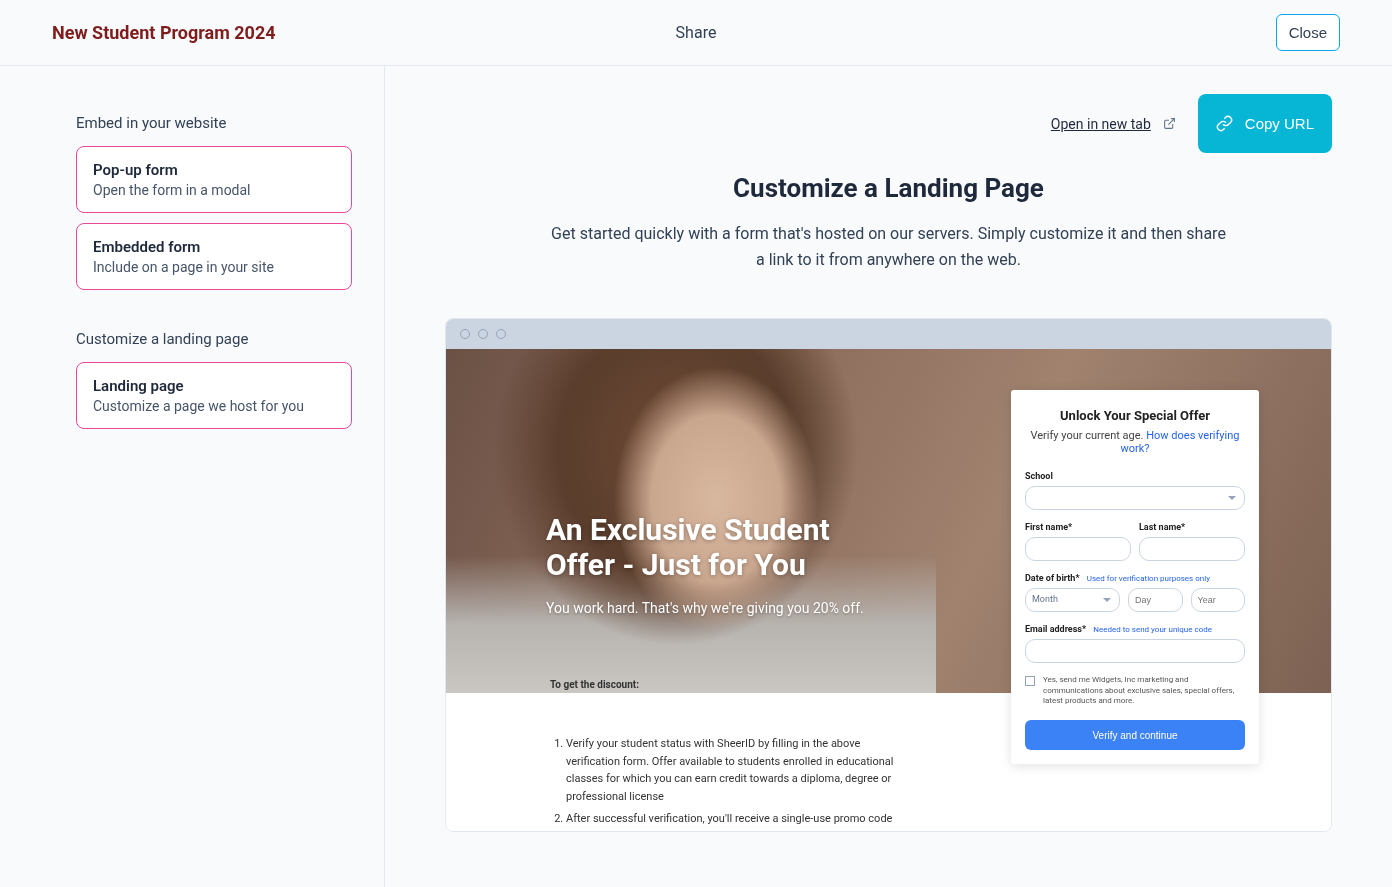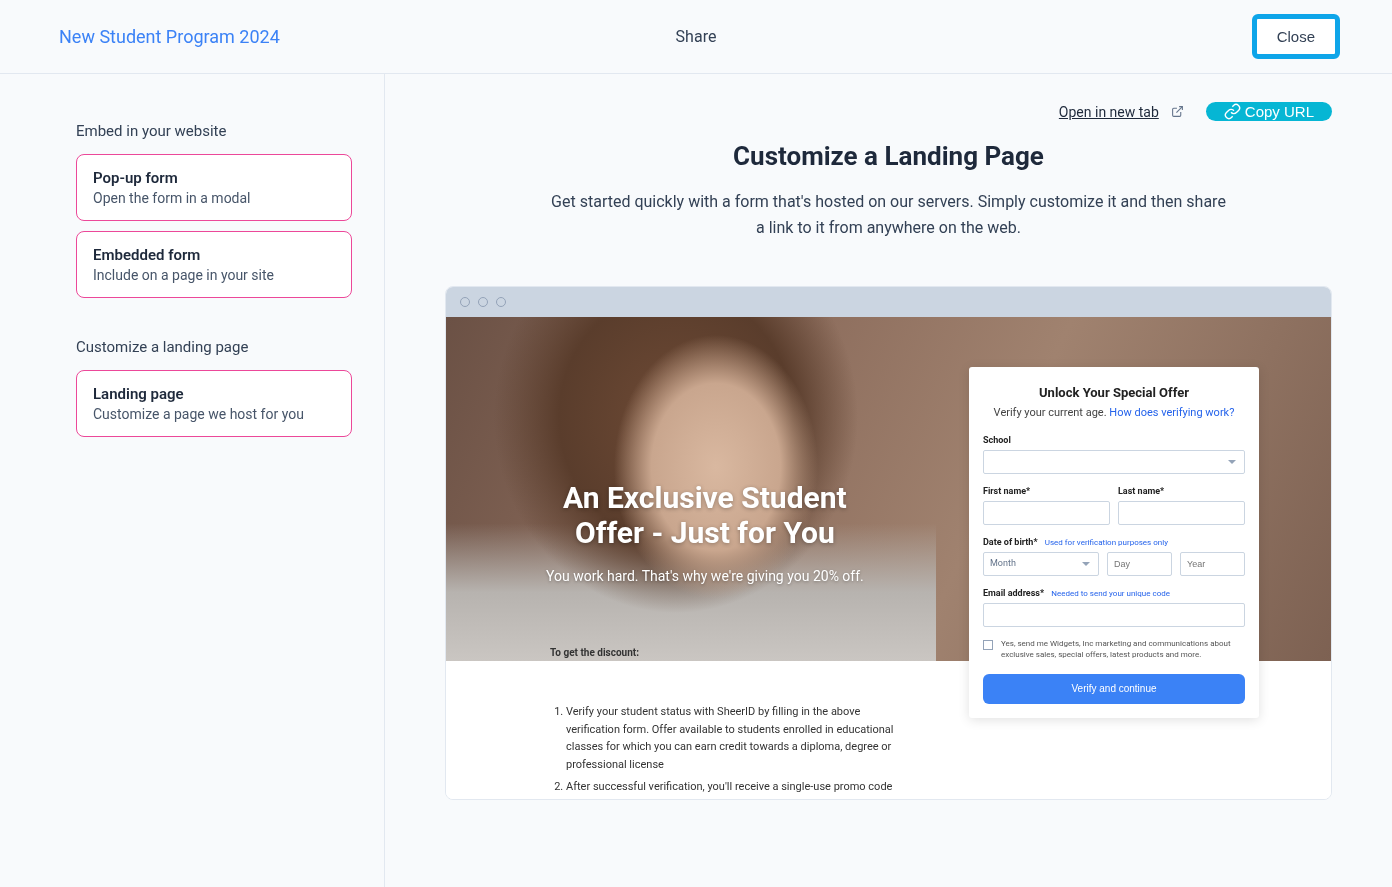--- a/index.html
+++ b/index.html
@@ -15,35 +15,34 @@
     .top-bar {
       display: flex;
       align-items: center;
       justify-content: space-between;
       padding: 14px 52px 14px 52px;
       border-bottom: 1px solid #e2e8f0;
       background: #f8fafc;
     }
     .top-bar-title {
       font-size: 18px;
-      font-weight: 400;
-      color: #3b82f6;
-      margin-left: 7px;
+      font-weight: 700;
+      color: #7f1d1d;
     }
     .top-bar-center {
       position: absolute;
       left: 50%;
       transform: translateX(-50%);
       font-size: 16px;
       color: #334155;
     }
     .close-btn {
-      border: 5px solid #0ea5e9;
-      background: #fff;
-      padding: 9px 20px;
+      border: 1px solid #0ea5e9;
+      background: #fff;
+      padding: 9px 12px;
       border-radius: 6px;
       font-size: 15px;
       color: #334155;
       cursor: pointer;
     }
     .main {
       display: flex;
       min-height: calc(100vh - 61px);
     }
     .sidebar {
@@ -101,27 +100,27 @@
     }
     .ext-icon {
       width: 13px;
       height: 13px;
       display: inline-block;
     }
     .copy-btn {
       background: #06b6d4;
       color: #fff;
       border: none;
-      padding: 1px 18px;
-      border-radius: 14px;
+      padding: 21px 18px;
+      border-radius: 8px;
       font-size: 15px;
       font-weight: 500;
       display: inline-flex;
       align-items: center;
-      gap: 4px;
+      gap: 12px;
       cursor: pointer;
     }
     .link-icon {
       width: 17px;
       height: 17px;
     }
     .content-heading {
       text-align: center;
       font-size: 26px;
       font-weight: 700;
@@ -160,21 +159,20 @@
       overflow: hidden;
       background: #fff;
     }
     .hero {
       position: absolute;
       top: 0; left: 0; right: 0;
       height: 344px;
       background: linear-gradient(115deg, #6b5145 0%, #8a6a5a 30%, #a0826f 60%, #7d6152 100%);
       display: flex;
       overflow: hidden;
-      text-align: center;
     }
     .hero-face {
       position: absolute;
       left: 0;
       top: 0;
       width: 490px;
       height: 344px;
       background:
         radial-gradient(ellipse 170px 220px at 270px 150px, #d9b8a0 0%, #c9a68e 38%, rgba(0,0,0,0) 60%),
         radial-gradient(ellipse 260px 280px at 230px 100px, #6e4a35 0%, #5a3d2c 45%, rgba(0,0,0,0) 70%),
@@ -194,22 +192,22 @@
       margin-bottom: 18px;
       text-shadow: 0 1px 4px rgba(0,0,0,0.3);
     }
     .hero-sub {
       font-size: 14px;
       text-shadow: 0 1px 3px rgba(0,0,0,0.3);
     }
     .form-card {
       position: absolute;
       right: 72px;
-      top: 50px;
-      width: 290px;
+      top: 41px;
+      width: 248px;
       background: #fff;
       border-radius: 3px;
       box-shadow: 0 2px 12px rgba(0,0,0,0.12);
       padding: 18px 14px 14px 14px;
       font-size: 10px;
       z-index: 3;
     }
     .form-card-title {
       text-align: center;
       font-size: 13px;
@@ -229,21 +227,21 @@
     }
     .ff-label {
       font-size: 9px;
       font-weight: 700;
       color: #222;
       margin-bottom: 5px;
       display: block;
     }
     .ff-input, .ff-select {
       border: 1px solid #cbd5e1;
-      border-radius: 2px;
+      border-radius: 10px;
       height: 24px;
       width: 100%;
       background: #fff;
       font-size: 9px;
       padding: 0 6px;
     }
     .ff-select {
       position: relative;
     }
     .ff-select::after {

